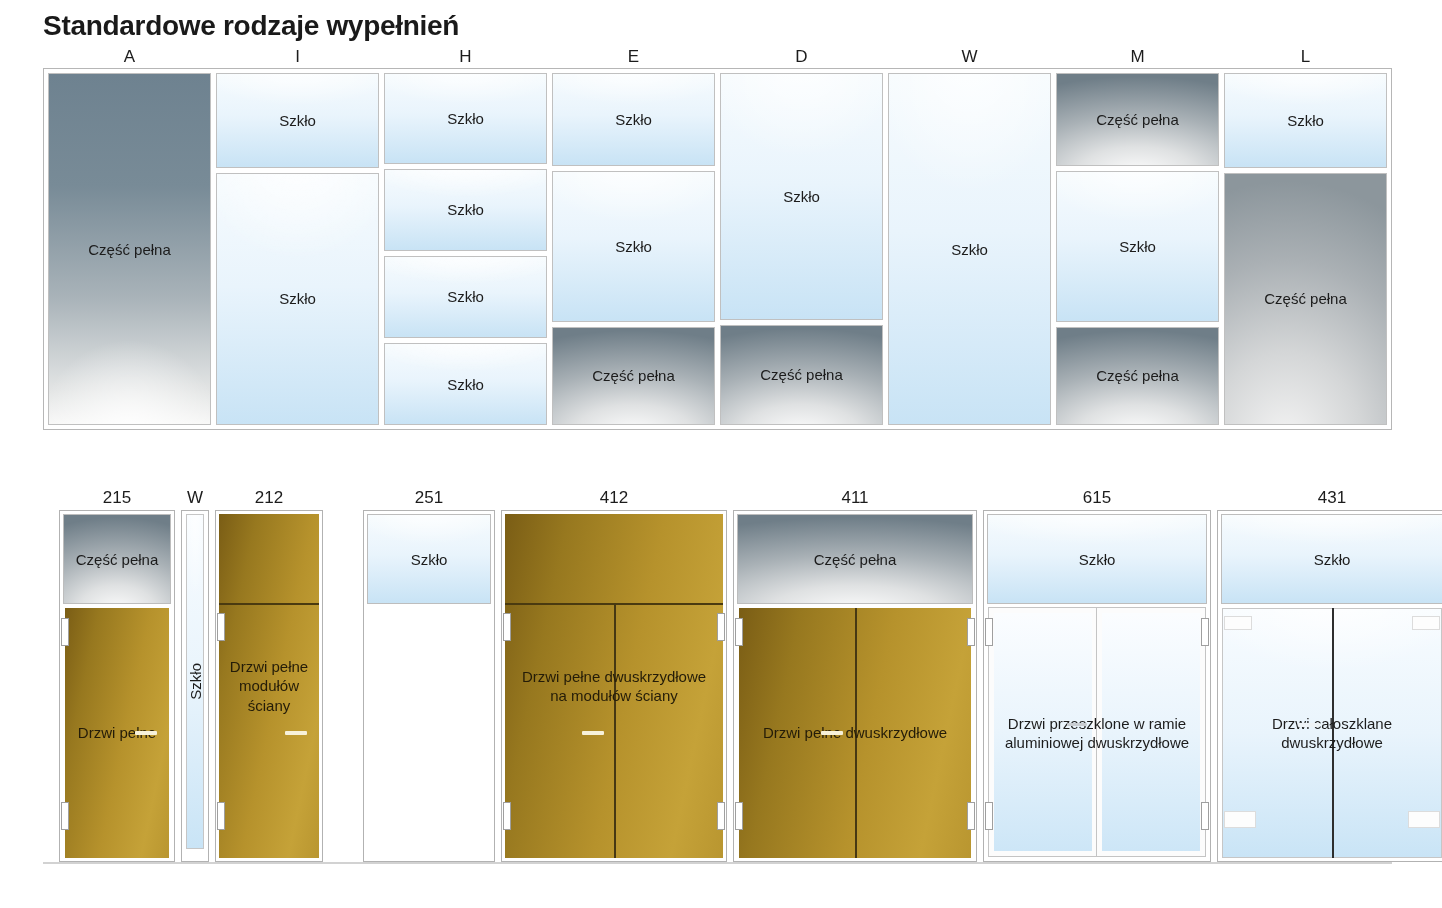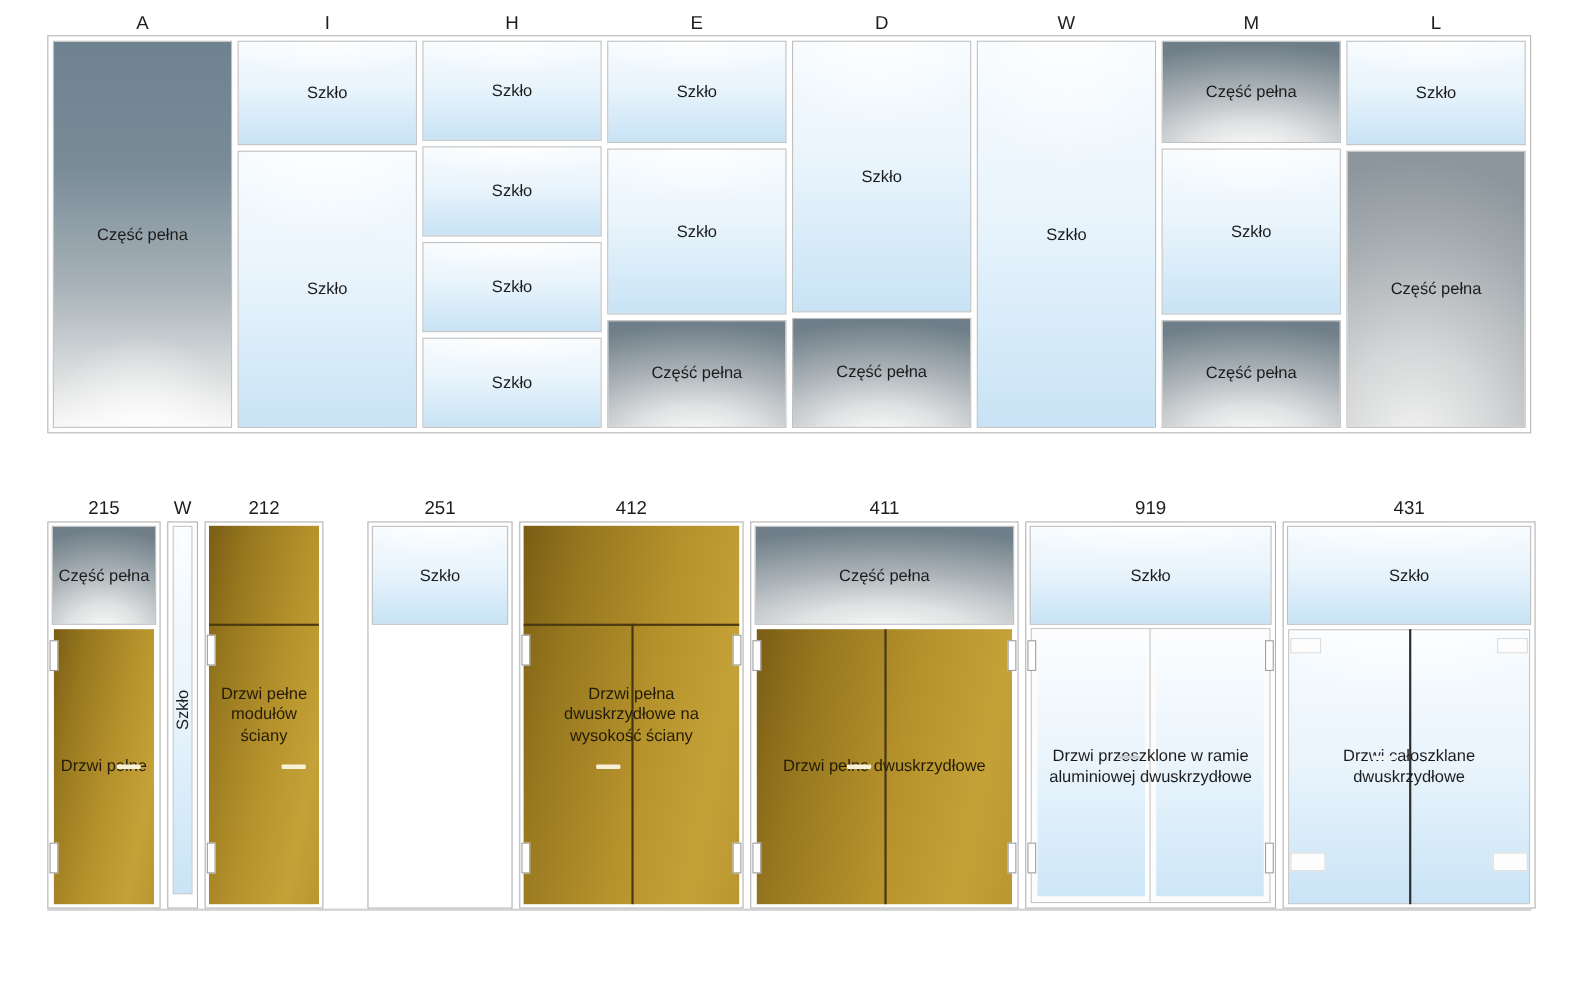--- a/index.html
+++ b/index.html
@@ -112,20 +112,21 @@
   .f-tl{top:8px;left:3px;width:26px;height:12px;}
   .f-tr{top:8px;right:3px;width:26px;height:12px;}
   .f-bl{bottom:30px;left:3px;width:30px;height:15px;}
   .f-br{bottom:30px;right:3px;width:30px;height:15px;}
 </style>
 </head>
 <body>
 
 <div class="page" id="root">
     <section class="sec-fill">
+      <h1 class="title">Standardowe rodzaje wypełnień</h1>
       <div class="labels-row">
         <div class="col-label">A</div>
         <div class="col-label">I</div>
         <div class="col-label">H</div>
         <div class="col-label">E</div>
         <div class="col-label">D</div>
         <div class="col-label">W</div>
         <div class="col-label">M</div>
         <div class="col-label">L</div>
       </div>
@@ -197,21 +198,21 @@
             <span class="panel-label">Szkło</span>
           </div>
           <div class="panel solid_large" style="flex-grow: 73; flex-basis: 0px;">
             <span class="panel-label">Część pełna</span>
           </div>
         </div>
       </div>
     </section>
     <section class="sec-doors">
       <div class="module-row">
-        <div class="module-wrap" style="width: 103px;">
+        <div class="module-wrap" style="width: 116px; margin-left: 16px;">
           <div class="mod-label">215</div>
           <div class="module">
             <div class="transom solid">
               <span class="panel-label">Część pełna</span>
             </div>
             <div class="door-area solid_single">
               <div class="leaf gold"></div>
               <span class="hinge l t"></span>
               <span class="hinge l b"></span>
               <span class="handle"></span>
@@ -243,33 +244,33 @@
           </div>
         </div>
         <div class="module-wrap" style="width: 132px; padding-left: 34px;">
           <div class="mod-label">251</div>
           <div class="module">
             <div class="transom glass">
               <span class="panel-label">Szkło</span>
             </div>
           </div>
         </div>
-        <div class="module-wrap" style="width: 204px;">
+        <div class="module-wrap" style="width: 226px;">
           <div class="mod-label">412</div>
           <div class="module">
             <div class="door-area solid_double_full full-door">
               <div class="leaf gold" style="left: 0px; right: 0px;"></div>
               <div class="wall-line"></div>
               <div class="center-line"></div>
               <span class="hinge l t"></span>
               <span class="hinge l b"></span>
               <span class="hinge r t"></span>
               <span class="hinge r b"></span>
               <span class="handle"></span>
-              <div class="door-text">Drzwi pełna dwuskrzydłowe na wysokość ściany</div>
+              <div class="door-text">Drzwi pełne dwuskrzydłowe na modułów ściany</div>
             </div>
           </div>
         </div>
         <div class="module-wrap" style="width: 244px;">
           <div class="mod-label">411</div>
           <div class="module">
             <div class="transom solid">
               <span class="panel-label">Część pełna</span>
             </div>
             <div class="door-area solid_double">
@@ -278,21 +279,21 @@
               <span class="hinge l t"></span>
               <span class="hinge l b"></span>
               <span class="hinge r t"></span>
               <span class="hinge r b"></span>
               <span class="handle"></span>
               <div class="door-text">Drzwi pełne dwuskrzydłowe</div>
             </div>
           </div>
         </div>
         <div class="module-wrap" style="width: 228px;">
-          <div class="mod-label">919</div>
+          <div class="mod-label">615</div>
           <div class="module">
             <div class="transom glass">
               <span class="panel-label">Szkło</span>
             </div>
             <div class="door-area framed_glass_double">
               <div class="leaf-framed dl"></div>
               <div class="leaf-framed dr"></div>
               <span class="hinge l t"></span>
               <span class="hinge l b"></span>
               <span class="hinge r t"></span>

